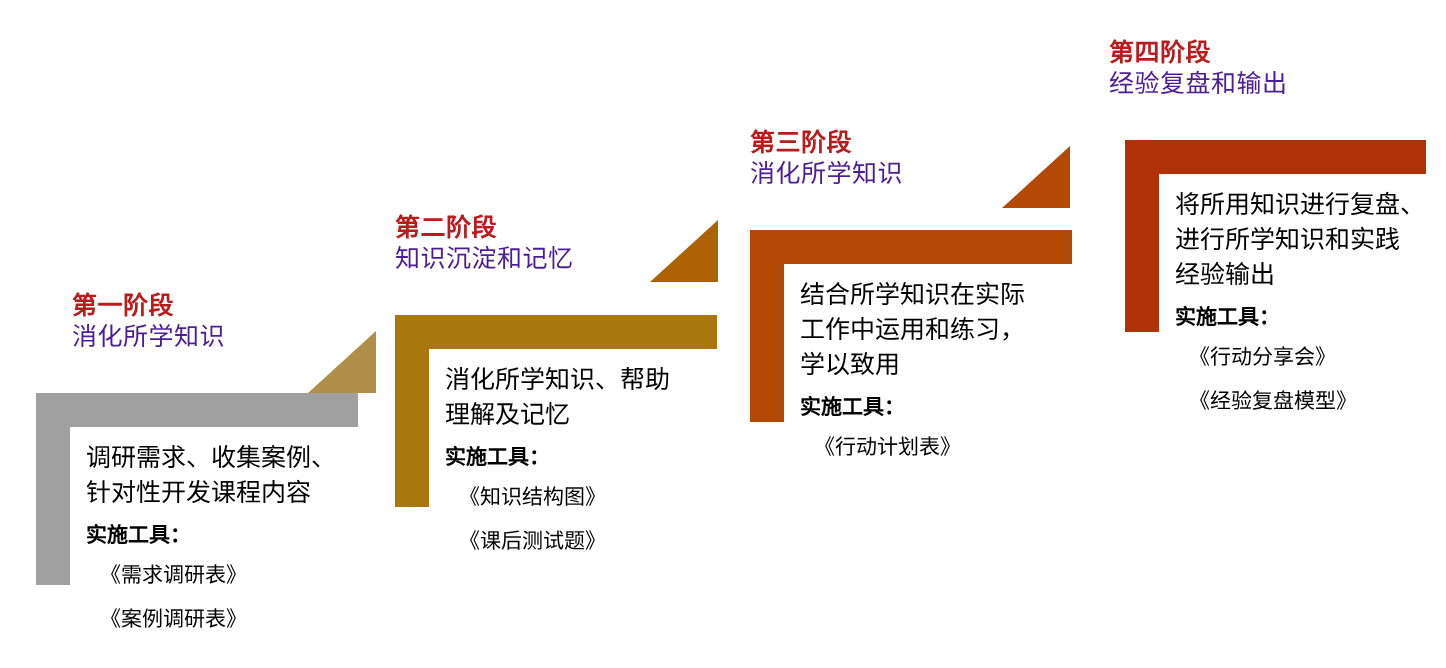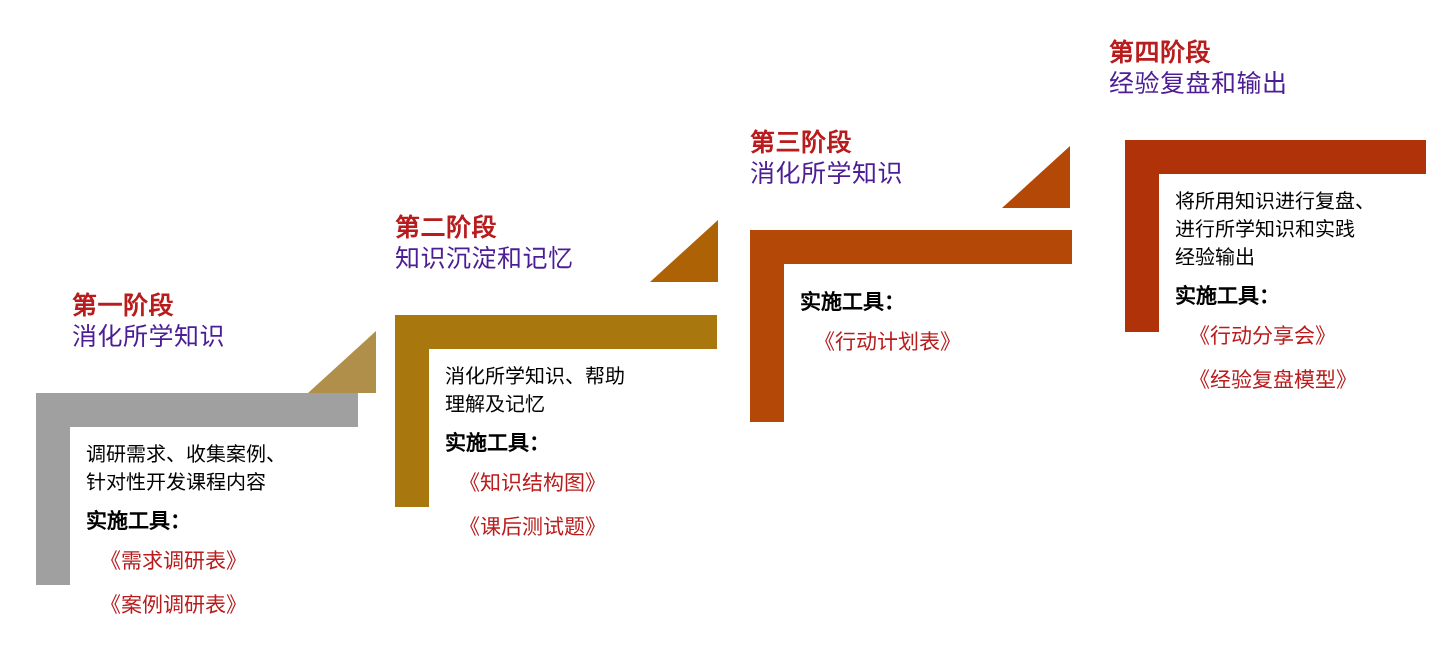--- a/index.html
+++ b/index.html
@@ -76,35 +76,35 @@
     top: 0;
     width: 34px;
   }
 
   
   .stage-body {
     position: absolute;
     width: 268px;
   }
   .body-desc {
-    font-size: 20px;
+    font-size: 25px;
     line-height: 1.40;
     color: #000000;
     margin: 0 0 8px 0;
     white-space: pre-line;
   }
   .tools-label {
     font-size: 21px;
     font-weight: bold;
     color: #000000;
     margin: 8px 0 10px 0;
   }
   .tool-item {
     font-size: 21px;
-    color: #b91c1c;
+    color: #000000;
     margin: 0 0 14px 14px;
     white-space: nowrap;
   }
 </style>
 </head>
 <body>
 
 <div id="diagram">
 
   <div class="stage" style="left:36px; top:290px;">
@@ -161,20 +161,23 @@
     </div>
 
     <div class="corner-triangle" style="left:252px; top:19px; border-bottom-color:#B44806;"></div>
 
     <div class="bracket" style="left:0; top:103px;">
       <div class="bracket-top" style="width:322px; background:#B44806;"></div>
       <div class="bracket-leg" style="height:192px; background:#B44806;"></div>
     </div>
 
     <div class="stage-body" style="left:50px; top:150px;">
+      <p class="body-desc">结合所学知识在实际
+工作中运用和练习，
+学以致用</p>
       <p class="tools-label">实施工具：</p>
       <p class="tool-item">《行动计划表》</p>
     </div>
   </div>
 
   <div class="stage" style="left:1109px; top:37px;">
 
     <div class="stage-heading" style="left:0; top:0;">
       <div class="stage-title">第四阶段</div>
       <div class="stage-subtitle">经验复盘和输出</div>

